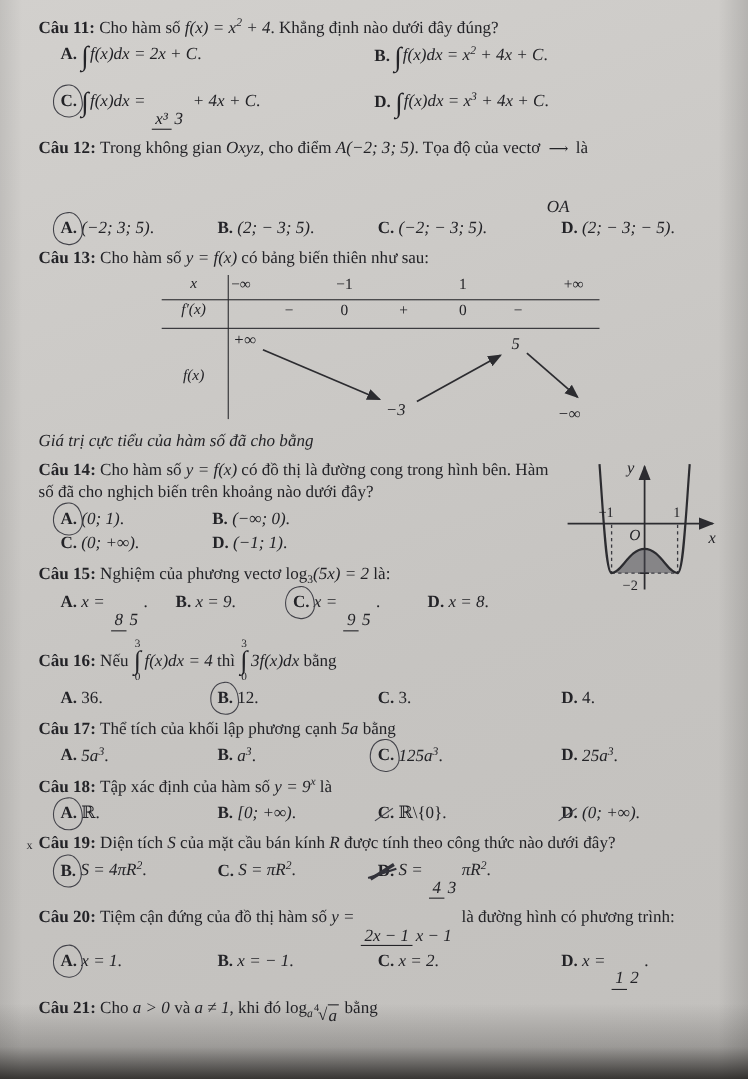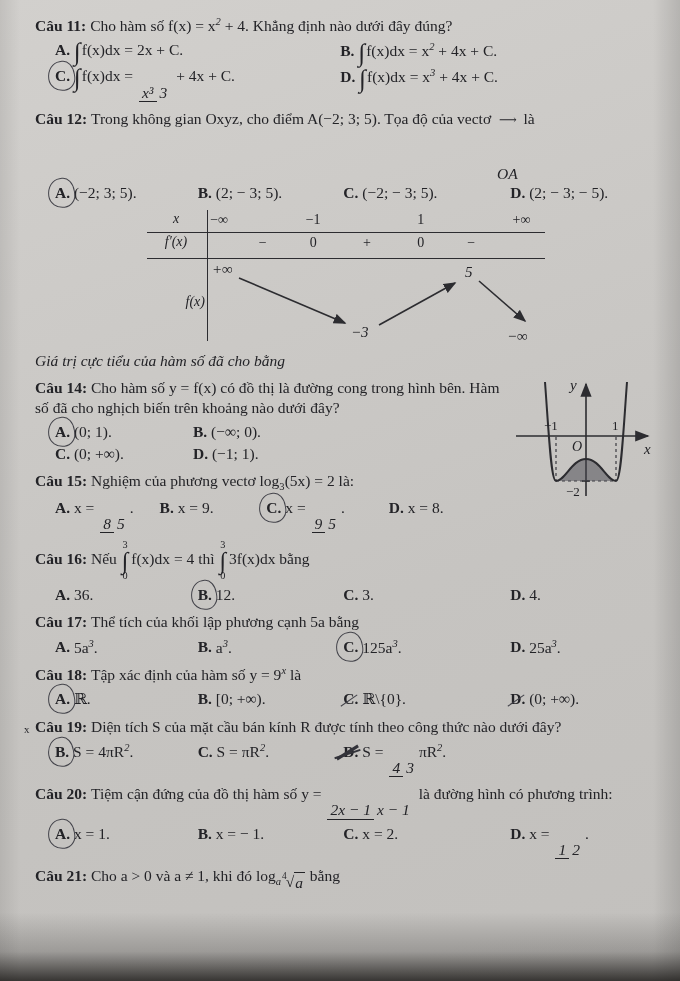--- a/index.html
+++ b/index.html
@@ -12,21 +12,21 @@
       linear-gradient(90deg, rgba(0,0,0,.08) 0%, rgba(0,0,0,0) 3%, rgba(0,0,0,0) 96%, rgba(0,0,0,.12) 100%),
       linear-gradient(160deg,#d2d0cd 0%,#cbc9c6 35%,#c6c4c1 60%,#c2c0bd 100%);
     font-family:"Liberation Serif","DejaVu Serif",serif;
     color:#232327;font-size:15.5px;line-height:1.3;
   }
   .question{margin-top:7px;}
   .stem{margin:0;position:relative;}
   .qlabel{font-weight:bold;}
   .premark{position:absolute;left:-11px;top:5px;font-size:11px;color:#2a2a2e;}
   .stem2{margin:2px 0 0 0;font-style:italic;}
-  .mi{}
+  .mi{font-style:italic;}
   .spr{font-size:.68em;vertical-align:.55em;font-style:italic;}
   .sbr{font-size:.68em;vertical-align:-.35em;}
   .sbr.i{font-style:italic;}
   
   .frac{display:inline-flex;flex-direction:row;text-align:center;vertical-align:-1.05em;
         line-height:1.12;font-style:italic;margin:0 2px;}
   .frac .num{border-bottom:1.3px solid #232327;padding:0 3px;}
   .frac .den{padding:0 3px;}
   
   .intg.plain{font-size:1.6em;line-height:.75;vertical-align:-.2em;margin-right:1px;font-style:normal;}
@@ -40,42 +40,42 @@
   .root .rsg{font-size:1em;}
   .root .rbody{border-top:1.2px solid #232327;font-style:italic;padding:0 2px 0 1px;}
   
   .vec{display:inline-flex;flex-direction:column;align-items:center;vertical-align:-.15em;
        line-height:.62;margin:0 2px;}
   .vec .ar{font-size:.8em;letter-spacing:-1px;transform:translateY(-.15em);}
   .vec .vb{font-style:italic;margin-top:42px;}
   
   .options{display:grid;margin:4px 0 0 20px;align-items:start;}
   .options.cols4{grid-template-columns:23.5% 24% 27.5% 25%;}
-  .options.cols2a{grid-template-columns:47% 53%;row-gap:4px;}
+  .options.cols2a{grid-template-columns:47% 53%;row-gap:20px;}
   .options.cols2b{grid-template-columns:31% 69%;row-gap:2px;max-width:470px;}
   .opt{white-space:nowrap;}
   .ltr{font-weight:bold;position:relative;display:inline-block;}
   .circle::before{content:'';position:absolute;left:-7px;right:-5px;top:-5px;bottom:-5px;
     border:1.7px solid #43434a;border-radius:55% 45% 50% 60% / 60% 55% 45% 50%;
     transform:rotate(-8deg);}
   .slash::after{content:'';position:absolute;left:-4px;right:-1px;top:52%;
     border-top:1.7px solid #43434a;transform:rotate(-35deg);}
   .scribble::before{content:'';position:absolute;left:-8px;right:-2px;top:46%;
     border-top:3px solid #33333a;transform:rotate(-32deg);}
   .scribble::after{content:'';position:absolute;left:-9px;right:-3px;top:58%;
     border-top:2.5px solid #33333a;transform:rotate(-18deg);}
   
   .bbt{position:relative;margin:5px 0 4px 112px;width:398px;font-size:14px;}
   .bbt::before{content:'';position:absolute;left:60px;top:0;bottom:6px;border-left:1.3px solid #2c2c30;}
   .bbt-row{position:relative;}
   .bbt-r1{height:22px;border-bottom:1.3px solid #2c2c30;}
   .bbt-r2{height:25px;border-bottom:1.3px solid #2c2c30;}
   .bbt-r3{height:88px;}
   .bbt-lab{position:absolute;left:0;width:58px;text-align:center;font-style:italic;}
-  .bbt-r3 .bbt-lab{top:34px;text-align:right;}
+  .bbt-r3 .bbt-lab{top:34px;}
   .bbt-vals{position:absolute;left:62px;right:0;top:1px;bottom:0;}
   .bbt-vals span{position:absolute;transform:translateX(-50%);}
   .bbt-svg{position:absolute;left:62px;top:0;}
   
   .fig14{float:right;width:152px;margin:-4px 2px 2px 8px;}
   svg text{font-family:"Liberation Serif","DejaVu Serif",serif;}
 </style>
 </head>
 <body>
 
@@ -100,20 +100,21 @@
             <span class="vb">OA</span>
           </span><span class="rm"> là</span></p>
         <div class="options cols4">
           <div class="opt"><span class="ltr circle">A.</span> <span class="mi">(−2; 3; 5)</span><span class="rm">.</span></div>
           <div class="opt"><span class="ltr">B.</span> <span class="mi">(2; − 3; 5)</span><span class="rm">.</span></div>
           <div class="opt"><span class="ltr">C.</span> <span class="mi">(−2; − 3; 5)</span><span class="rm">.</span></div>
           <div class="opt"><span class="ltr">D.</span> <span class="mi">(2; − 3; − 5)</span><span class="rm">.</span></div>
         </div>
       </div>
       <div class="question q13">
+        <p class="stem"><span class="qlabel">Câu 13: </span><span class="rm">Cho hàm số </span><span class="mi">y = f(x)</span><span class="rm"> có bảng biến thiên như sau:</span></p>
         <div class="bbt" id="fig-bbt">
       <div class="bbt-row bbt-r1">
         <span class="bbt-lab">x</span>
         <div class="bbt-vals">
           <span style="left:3%">−∞</span>
           <span style="left:31%">−1</span>
           <span style="left:63%">1</span>
           <span style="left:93%">+∞</span>
         </div>
       </div>

